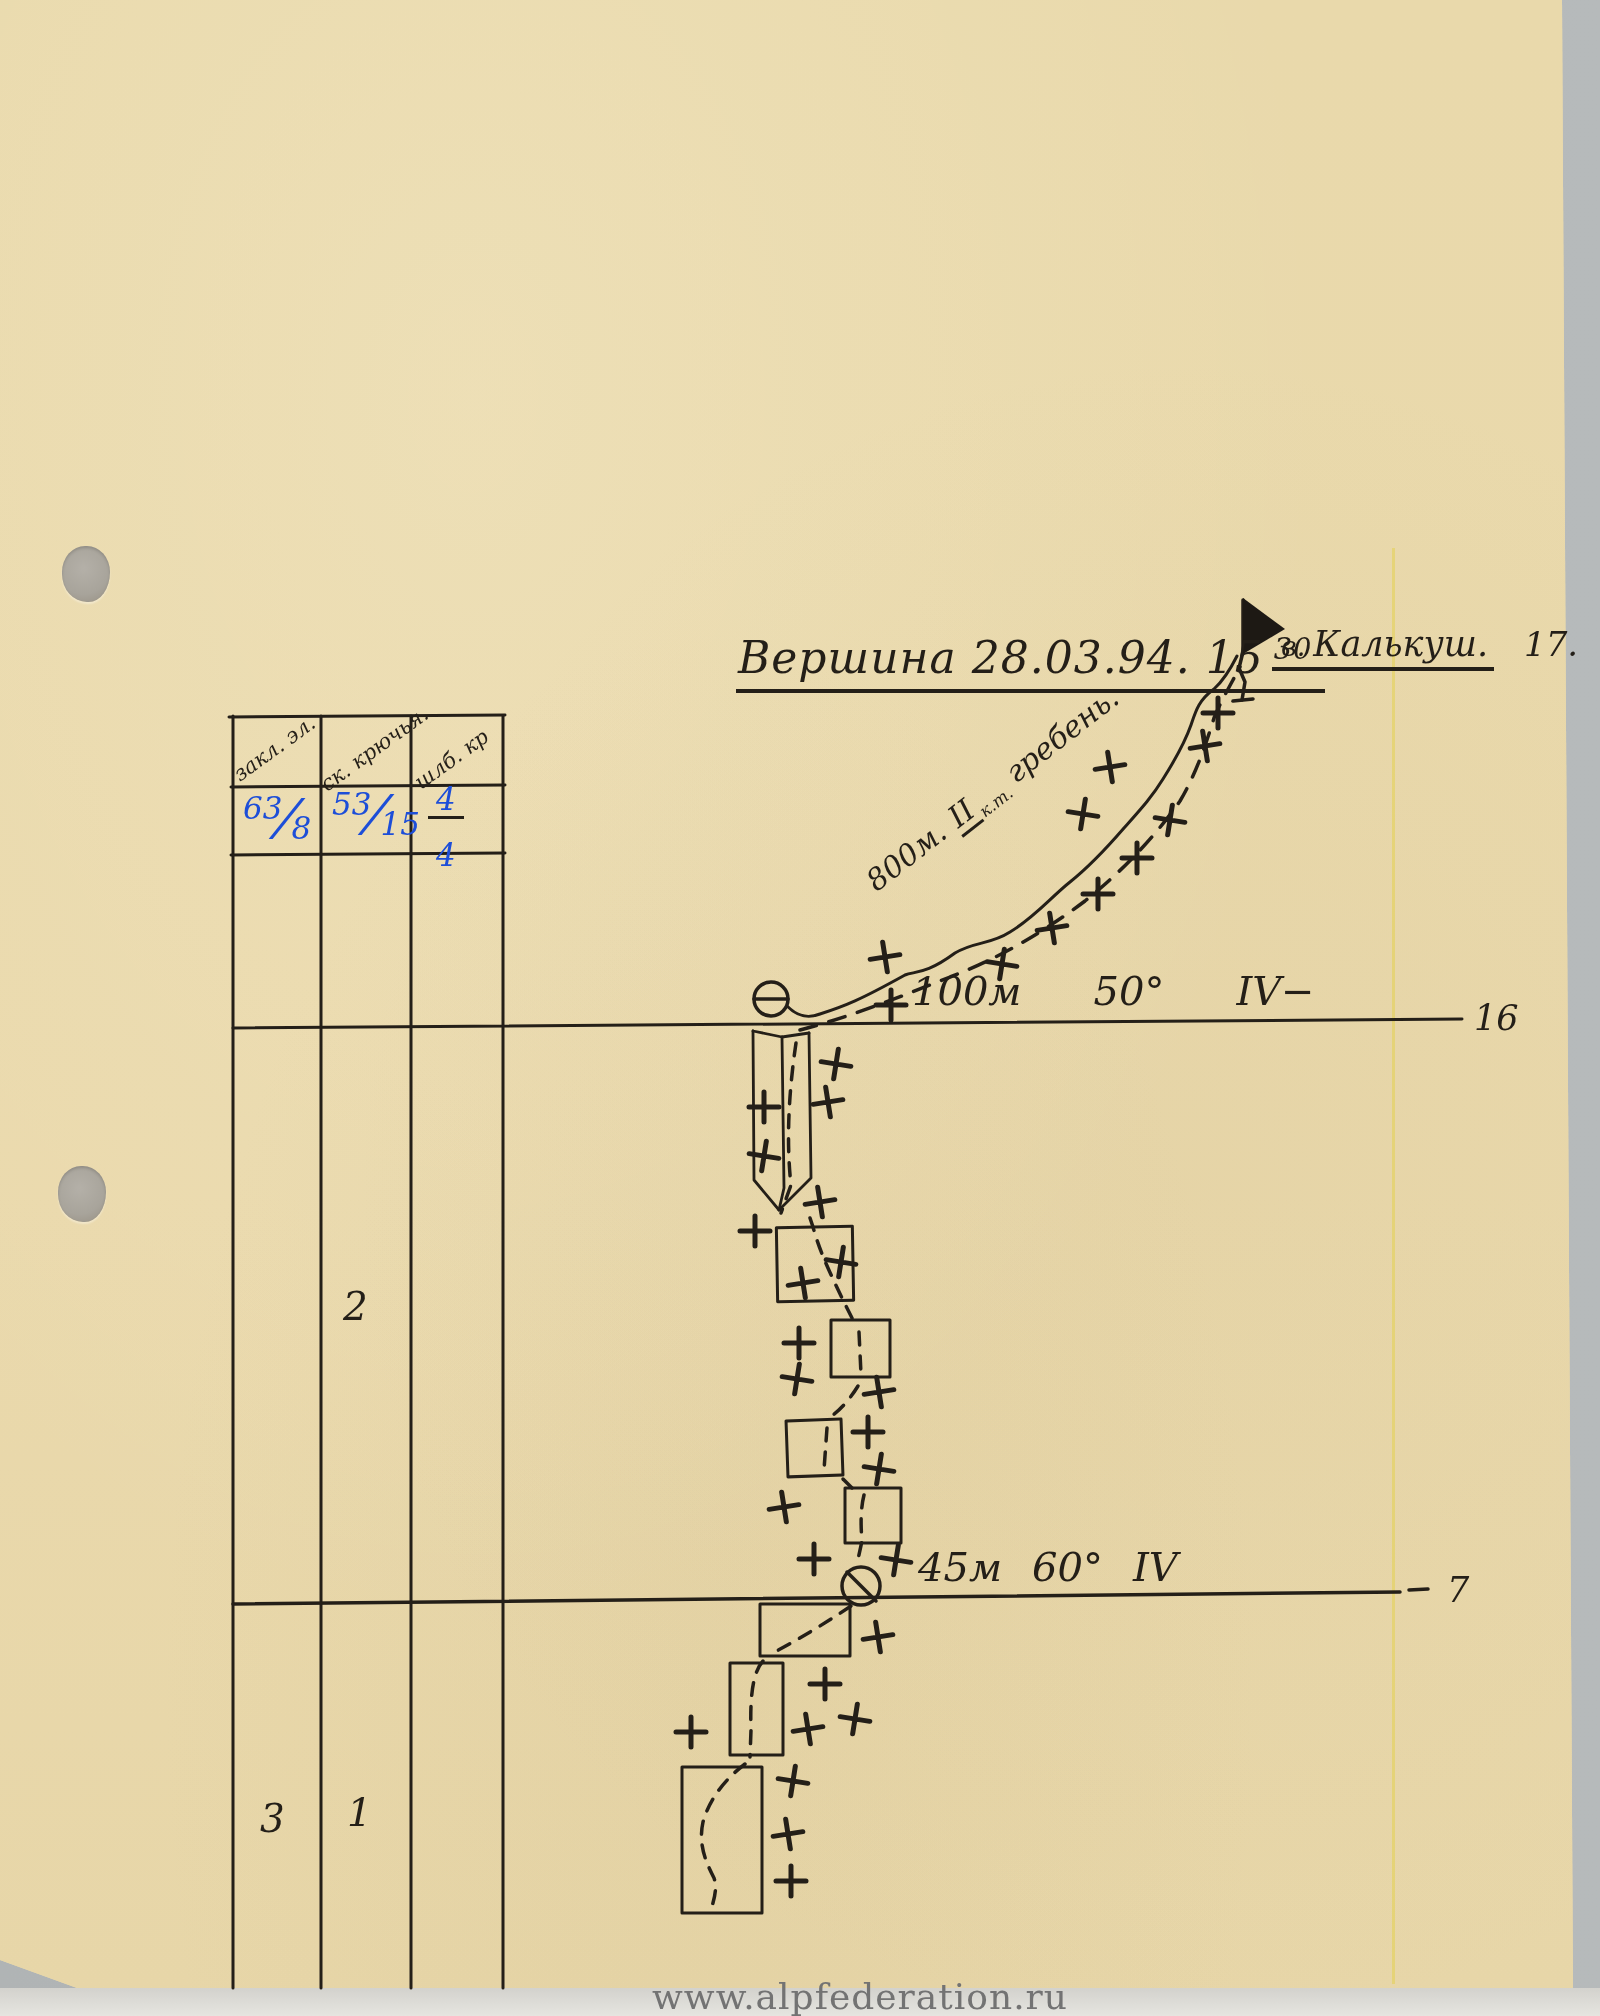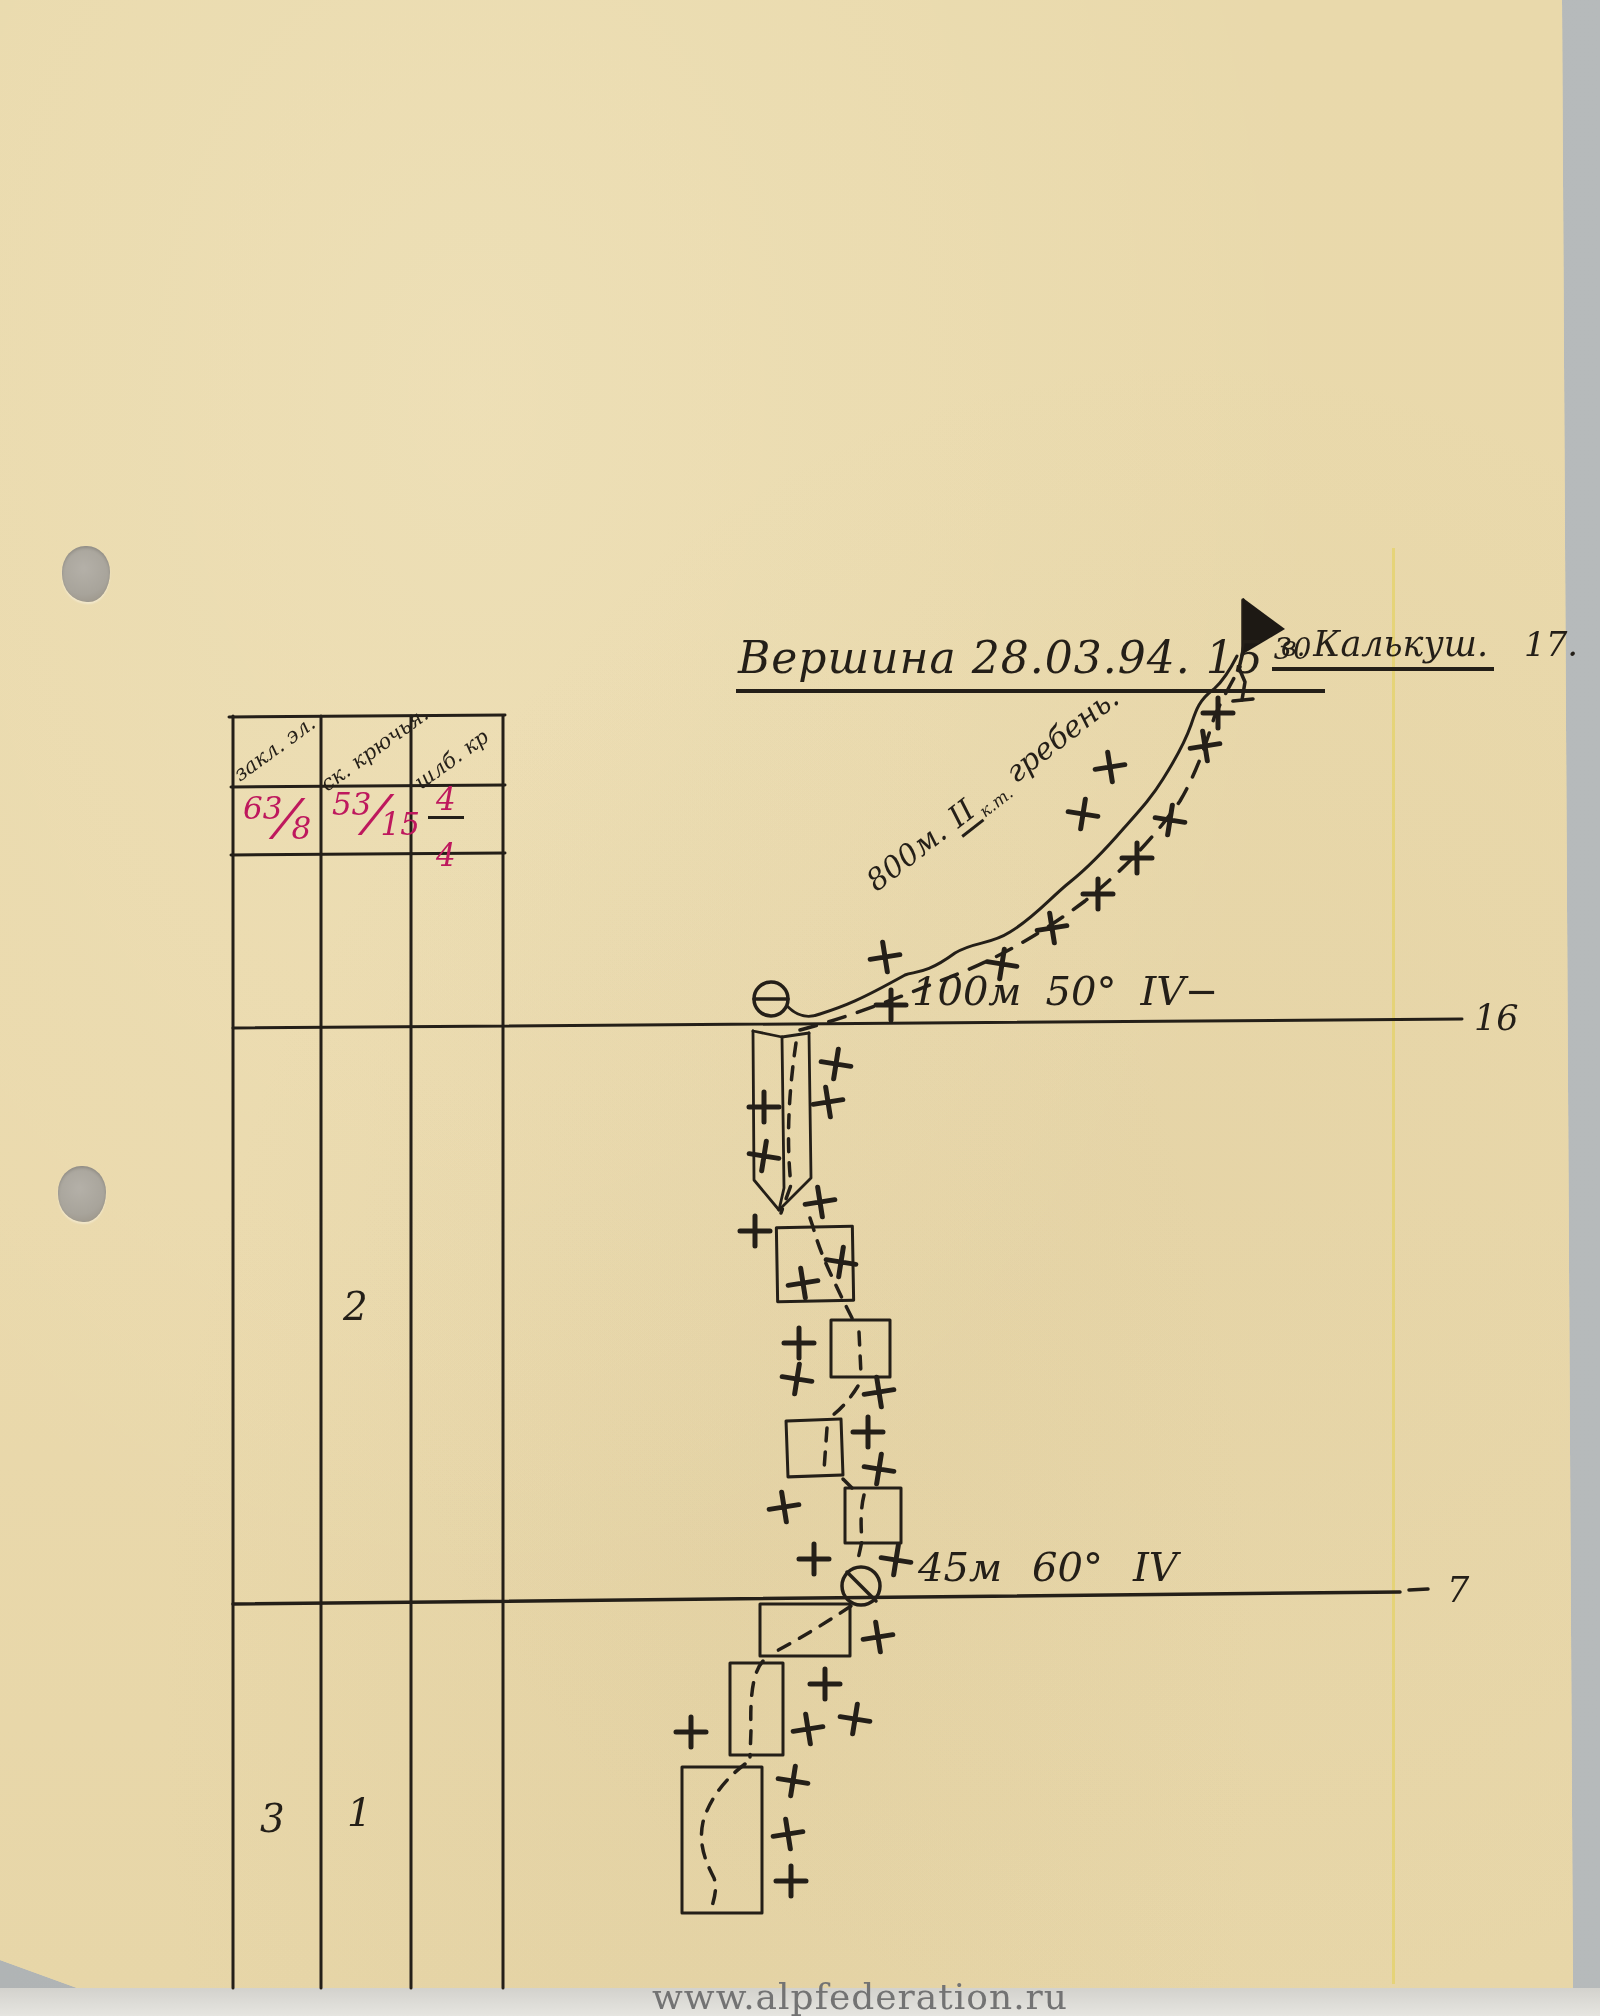--- a/index.html
+++ b/index.html
@@ -41,35 +41,35 @@
               margin-left:8px;padding:0 2px 1px 2px;}
   .summit{left:1281px;top:624px;display:flex;align-items:baseline;}
   .summit .pre{font-size:27px;margin-right:6px;}
   .summit .name{font-size:35px;border-bottom:4px solid #241f18;padding:0 6px 3px 2px;}
   .summit .num{font-size:34px;margin-left:30px;}
   .ridge-label{left:884px;top:862px;font-size:30px;transform:rotate(-38deg);
                transform-origin:0 100%;}
   .ridge-label .grade{border-bottom:3px solid #241f18;margin:0 2px 0 10px;padding:0 2px;}
   .ridge-label .gsub{font-size:17px;vertical-align:-8px;margin-right:8px;}
   .pitch-label{display:flex;font-size:40px;}
-  .p16{left:912px;top:968px;gap:24px;}
+  .p16{left:912px;top:968px;gap:72px;}
   .p15{left:918px;top:1544px;gap:30px;}
   .line-num{font-size:35px;}
   .n16{left:1474px;top:998px;}
   .n15{left:1447px;top:1570px;}
   .pitch-count{font-size:39px;}
   .pc2{left:343px;top:1284px;}
   .pc3{left:260px;top:1796px;}
   .pc1{left:347px;top:1790px;}
   
   .thead{font-size:21px;transform:rotate(-36deg);transform-origin:0 100%;}
   .th1{left:243px;top:762px;}
   .th2{left:330px;top:772px;}
   .th3{left:424px;top:770px;}
-  .frac{position:absolute;color:#be185d;font-style:italic;font-size:31px;}
+  .frac{position:absolute;color:#1d4ed8;font-style:italic;font-size:31px;}
   .frac .fnum{position:relative;top:-8px;}
   .frac .fslash{font-size:54px;font-style:italic;line-height:0;vertical-align:-12px;}
   .frac .fden{position:relative;top:12px;}
   .f1{left:243px;top:798px;}
   .f2{left:332px;top:794px;}
   .fvert{left:428px;top:792px;display:inline-flex;flex-direction:column;
          align-items:center;line-height:1.0;}
   .fvert .fnum{border-bottom:3px solid #241f18;padding:0 8px 1px 8px;}
   .fvert .fden{padding-top:1px;}
   .watermark{position:absolute;left:652px;top:1976px;font-size:36px;

